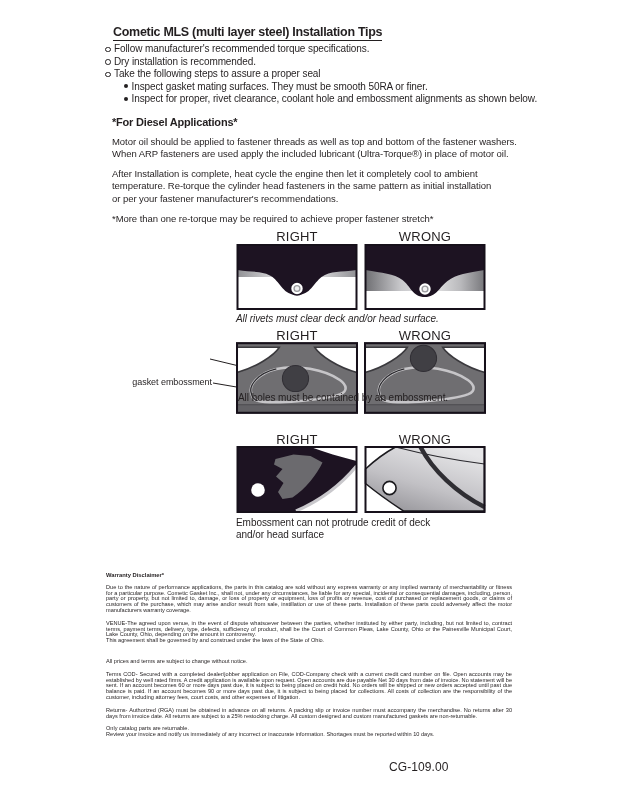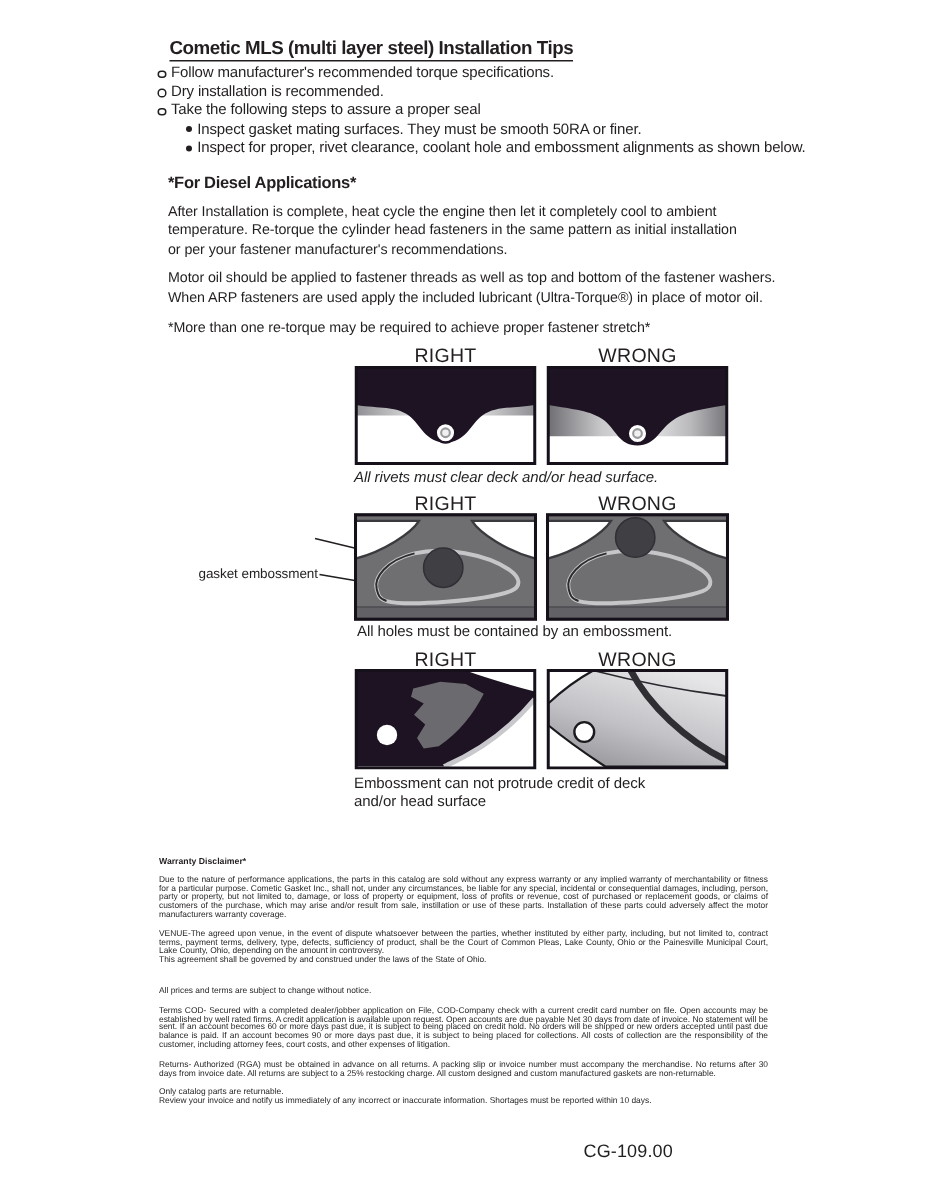--- a/index.html
+++ b/index.html
@@ -28,21 +28,21 @@
   .dlabels span{display:block;width:122px;text-align:center;}
   .dlabels span+span{margin-left:6px;}
   .lab1{top:229px;} .lab2{top:328px;} .lab3{top:432px;}
 
   .panelrow{left:236px;display:flex;}
   .panelrow svg+svg{margin-left:6px;}
   .row1{top:244px;} .row2{top:342px;} .row3{top:446px;}
 
   .caption{font-size:10px;letter-spacing:-0.05px;line-height:12px;}
   .cap1{left:236px;top:313px;font-style:italic;}
-  .cap2{left:238px;top:392px;margin-top:24px;}
+  .cap2{left:238px;top:392px;}
   .cap3{left:236px;top:517px;}
 
   .ptr-label{font-size:9px;line-height:10.3px;text-align:right;letter-spacing:-0.05px;}
   .coolant-label{left:100px;top:342px;width:110px;}
   .gasket-label{left:100px;top:377px;width:112px;}
 
   .legal{left:106px;top:573px;width:406px;font-size:5.6px;line-height:5.8px;text-align:justify;letter-spacing:0;}
   .legal h3{margin:0 0 6px 0;font-size:5.8px;}
   .legal p{margin:0 0 7px 0;}
   .legal p.gap-big{margin-bottom:15px;}
@@ -74,25 +74,25 @@
       <span>Inspect gasket mating surfaces.  They must be smooth 50RA or finer.</span>
     </div>
     <div class="brow sub">
       <span class="f-bullet"></span>
       <span>Inspect for proper, rivet clearance, coolant hole and embossment alignments as shown below.</span>
     </div>
   </div>
 
   <div class="abs diesel">
     <h2>*For Diesel Applications*</h2>
+    <p class="prewrap">Motor oil should be applied to fastener threads as well as top and bottom of the fastener washers.
+When ARP fasteners are used apply the included lubricant (Ultra-Torque®) in place of motor oil.</p>
     <p class="prewrap">After Installation is complete, heat cycle the engine then let it completely cool to ambient
 temperature. Re-torque the cylinder head fasteners in the same pattern as initial installation
 or per your fastener manufacturer's recommendations.</p>
-    <p class="prewrap">Motor oil should be applied to fastener threads as well as top and bottom of the fastener washers.
-When ARP fasteners are used apply the included lubricant (Ultra-Torque®) in place of motor oil.</p>
     <p>*More than one re-torque may be required to achieve proper fastener stretch*</p>
   </div>
 
   <div class="abs dlabels lab1">
     <span>RIGHT</span>
     <span>WRONG</span>
   </div>
   <div class="abs panelrow row1">
     <svg width="122" height="66" viewBox="0 0 121 66">
       <defs>

